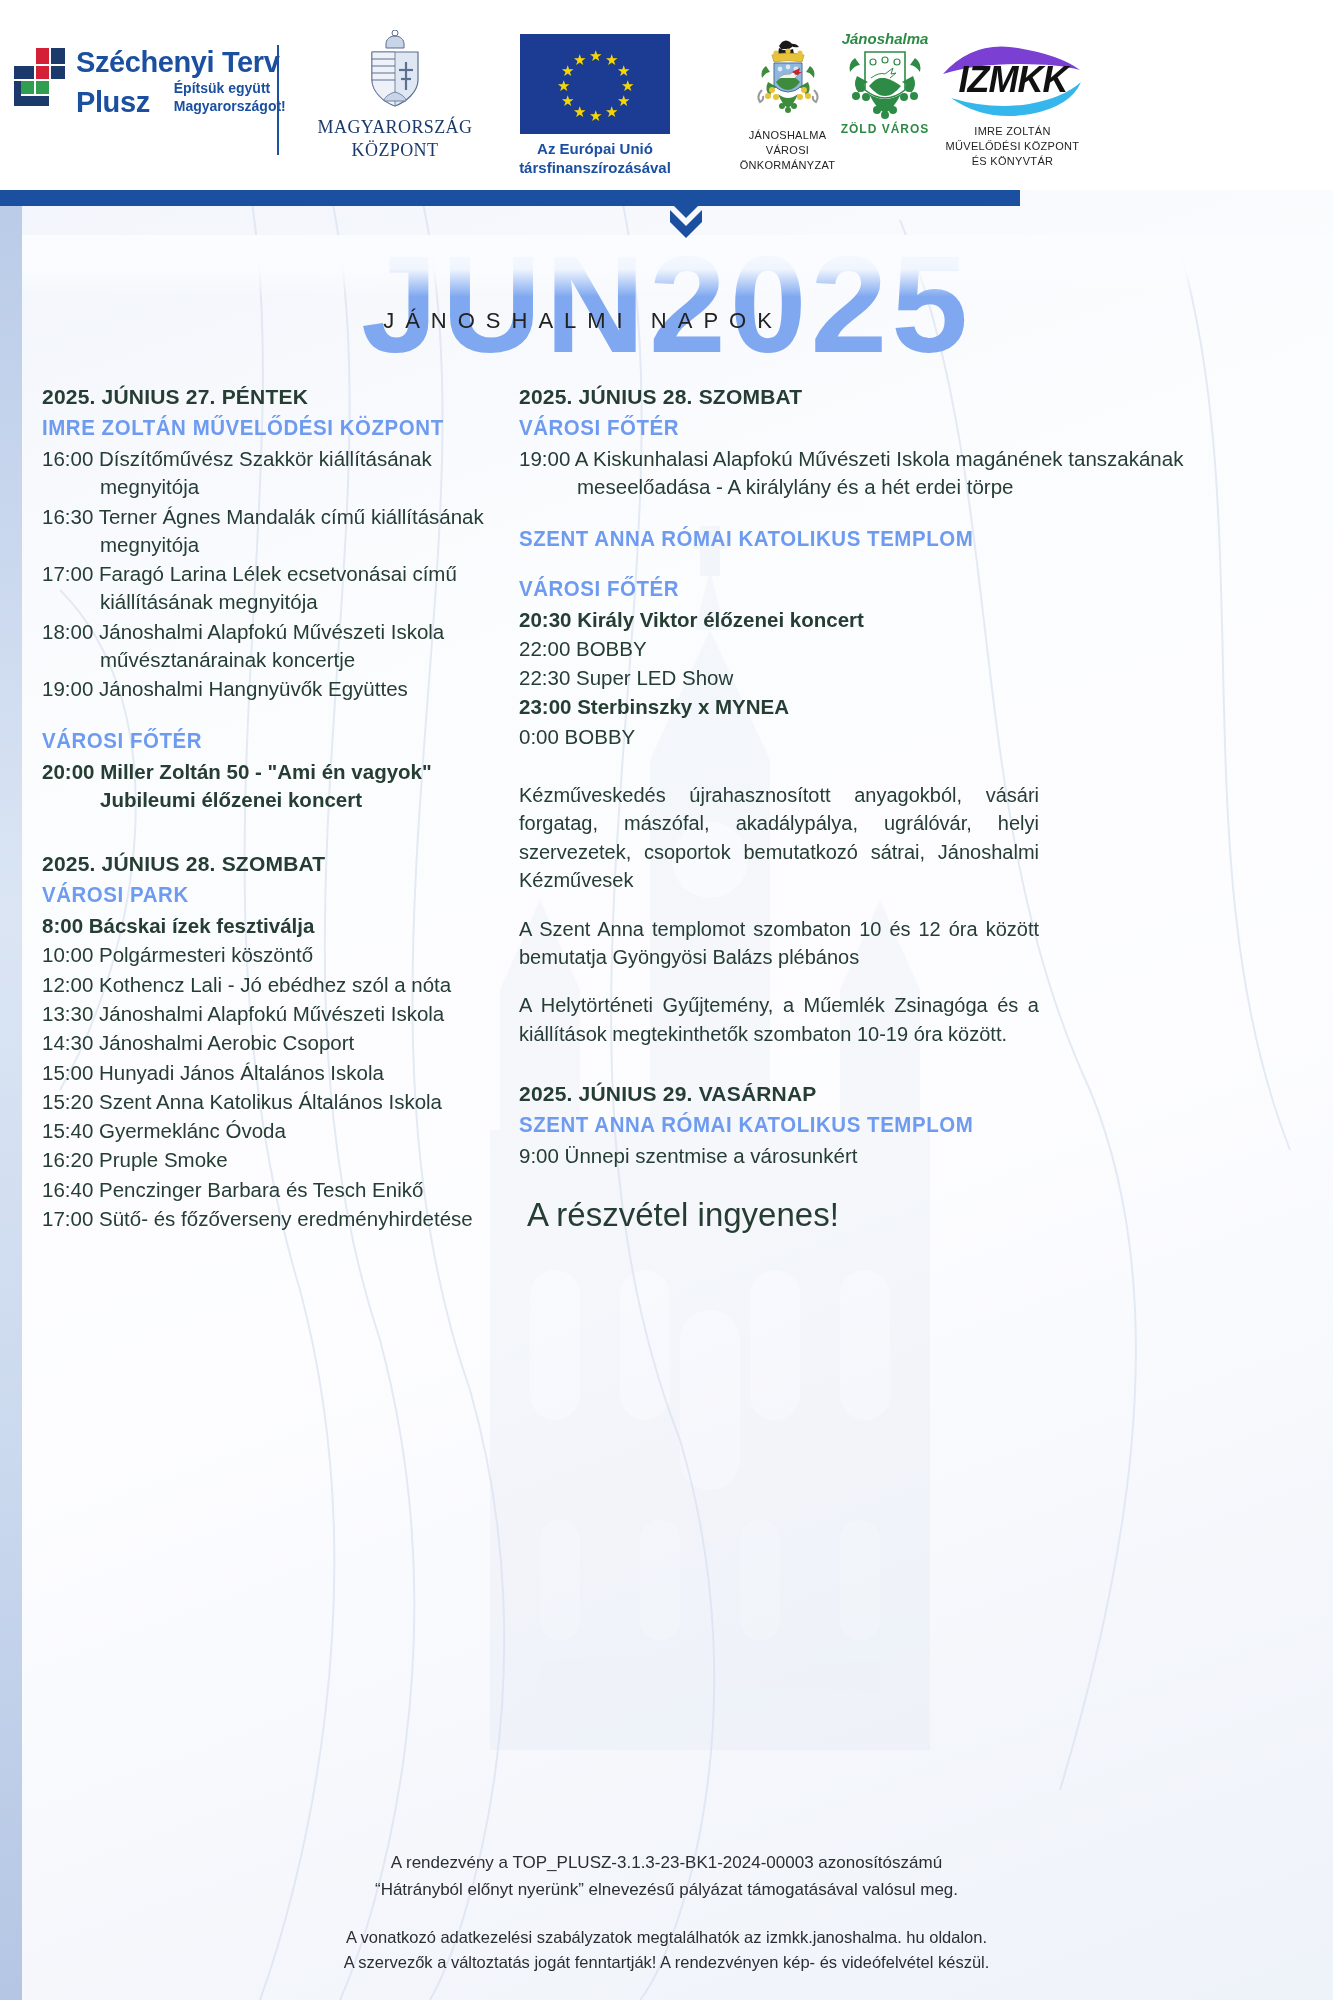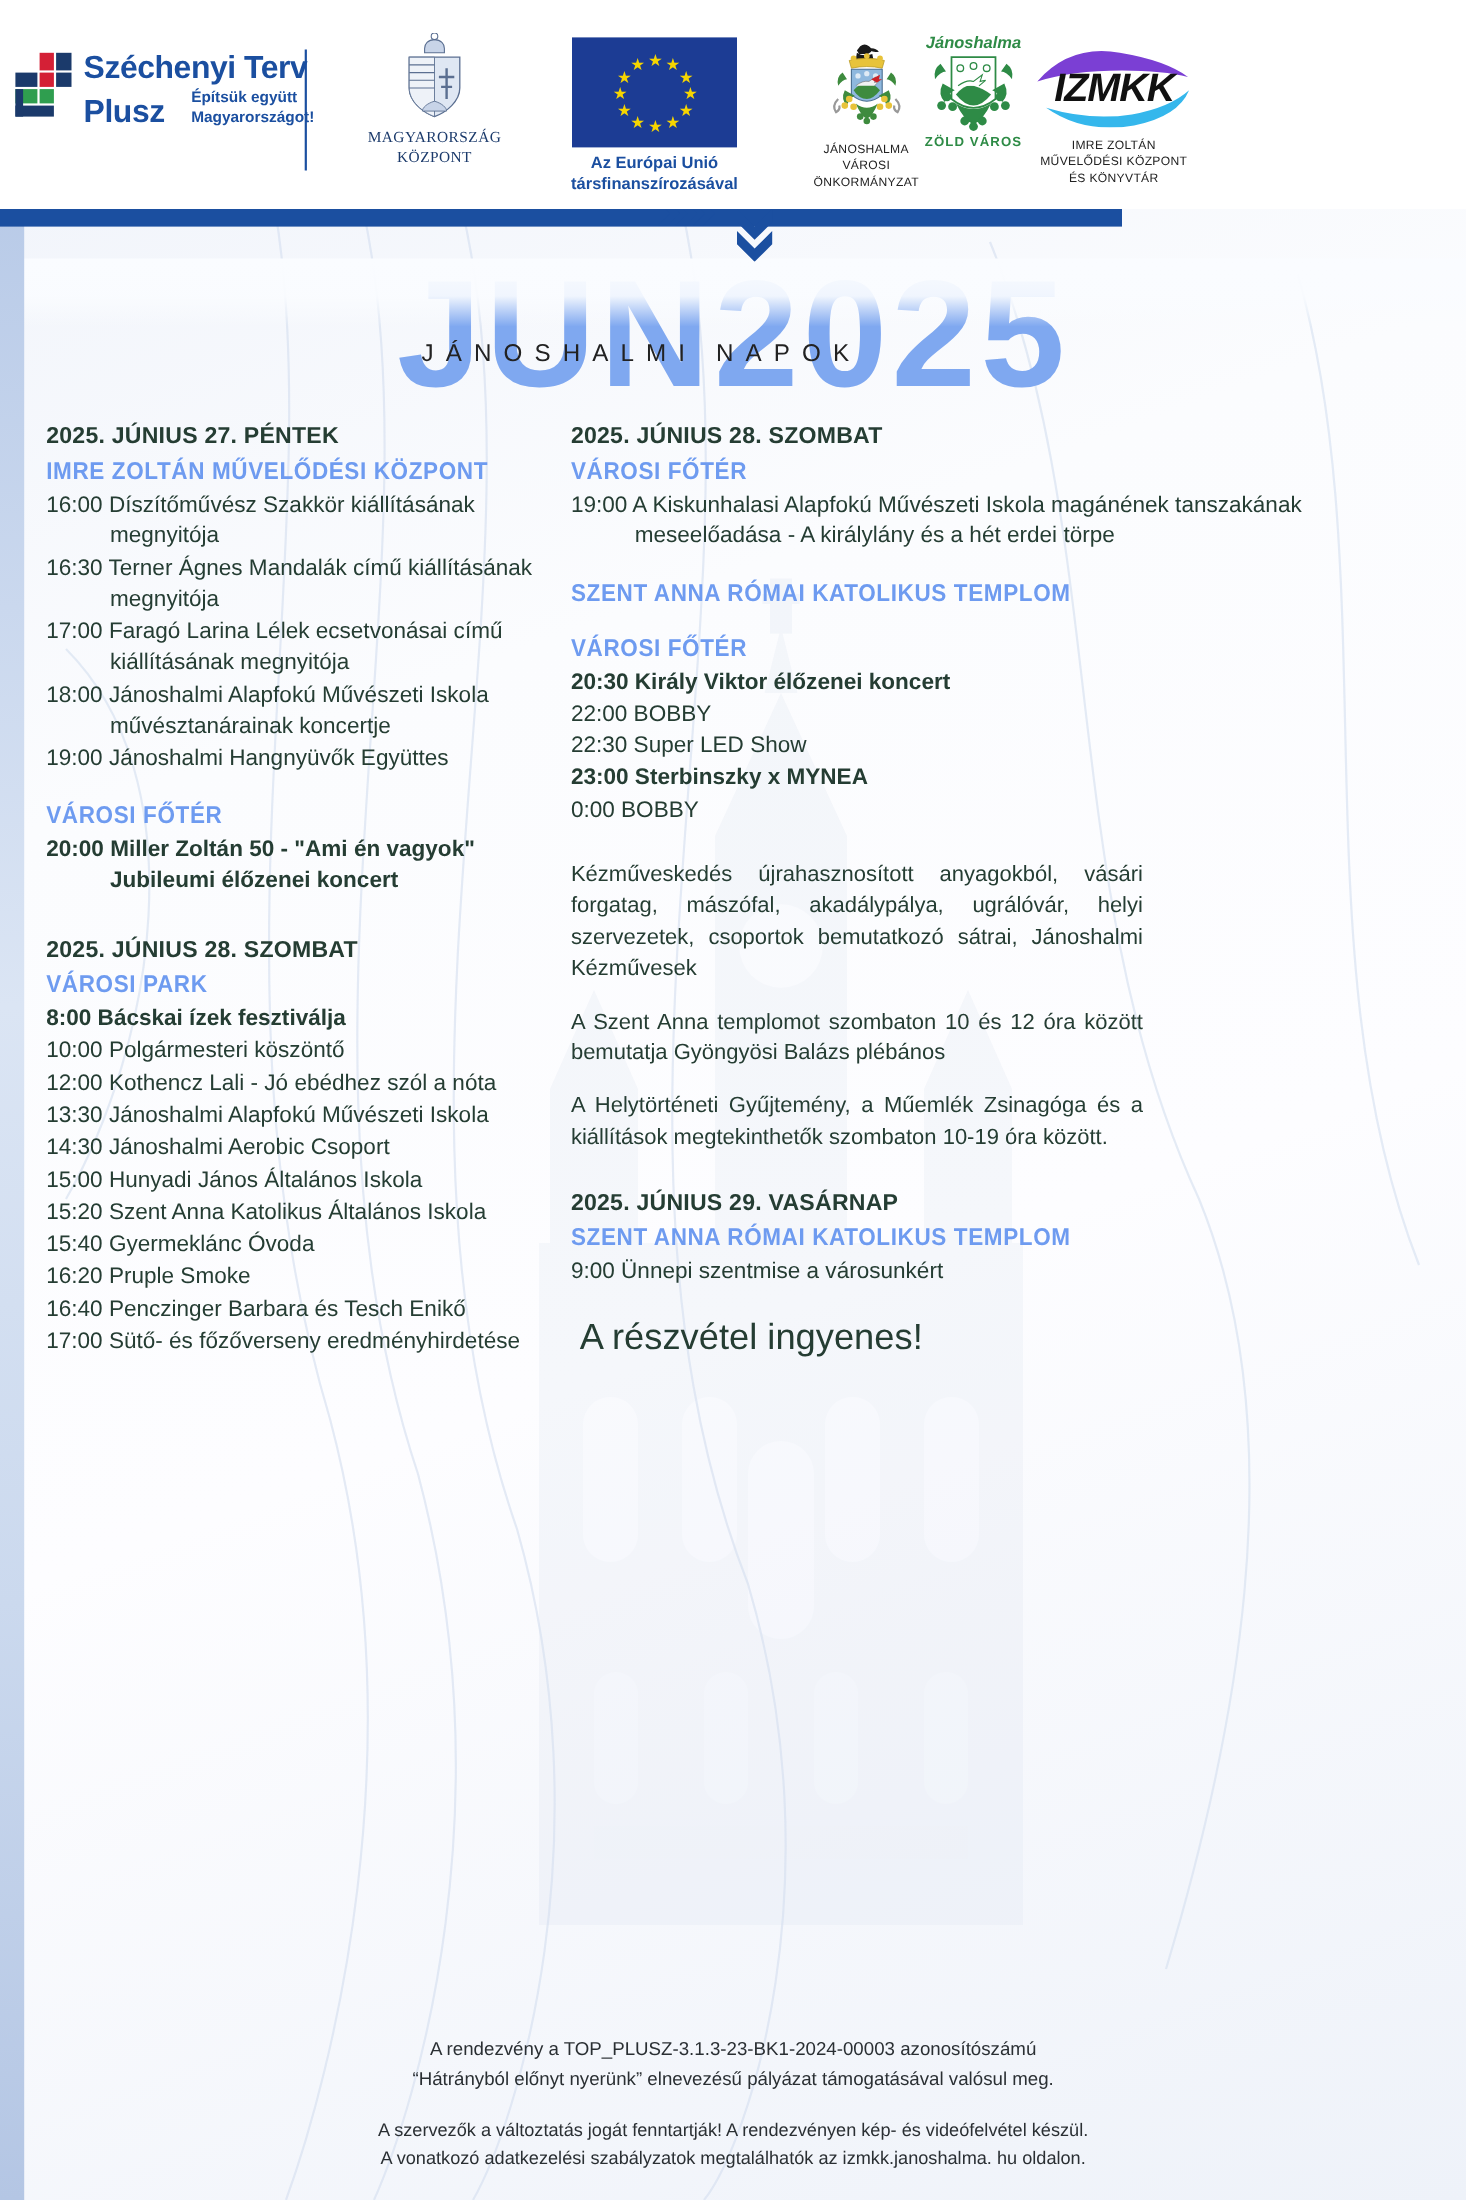--- a/index.html
+++ b/index.html
@@ -38,21 +38,21 @@
   .szt-bot { display:flex; align-items:flex-end; gap:24px; margin-top:2px;}
   .szt-plusz { font-size:29px; font-weight:bold; color:#1B4FA0; letter-spacing:-0.4px;}
   .szt-tag { font-size:14px; color:#1B4FA0; line-height:1.3; font-weight:600; padding-bottom:2px;}
 
   .hdr-divider {
     position:absolute; left:277px; top:45px; width:2px; height:110px; background:#1B4FA0;
   }
 
   
   .logo-gov { position:absolute; left:305px; top:30px; width:180px; text-align:center; }
-  .gov-cap { font-family:"Liberation Serif", serif; font-size:14px; color:#1B3A6B; line-height:1.25; letter-spacing:0.4px; margin-top:4px;}
+  .gov-cap { font-family:"Liberation Serif", serif; font-size:18px; color:#1B3A6B; line-height:1.25; letter-spacing:0.4px; margin-top:4px;}
 
   
   .logo-eu { position:absolute; left:500px; top:34px; width:190px; text-align:center; }
   .eu-flag { width:150px; height:100px; background:#1C3C94; margin:0 auto; position:relative; }
   .eu-star { position:absolute; color:#F6D500; font-size:15px; line-height:1; }
   .eu-cap { font-size:15px; color:#1B4FA0; font-weight:bold; line-height:1.25; margin-top:6px;}
 
   
   .logo-jh { position:absolute; left:720px; top:38px; width:135px; text-align:center; }
   .logo-jh .cap { font-size:11px; color:#222; line-height:1.35; letter-spacing:0.3px; margin-top:4px;}
@@ -460,17 +460,17 @@
       <div class="free">A részvétel ingyenes!</div>
     </div>
   </div>
 
   <div class="footer">
     <div class="foot-a">
       <div>A rendezvény a TOP_PLUSZ-3.1.3-23-BK1-2024-00003 azonosítószámú</div>
       <div>“Hátrányból előnyt nyerünk” elnevezésű pályázat támogatásával valósul meg.</div>
     </div>
     <div class="foot-b">
+      <div>A vonatkozó adatkezelési szabályzatok megtalálhatók az izmkk.janoshalma. hu oldalon.</div>
       <div>A szervezők a változtatás jogát fenntartják! A rendezvényen kép- és videófelvétel készül.</div>
-      <div>A vonatkozó adatkezelési szabályzatok megtalálhatók az izmkk.janoshalma. hu oldalon.</div>
     </div>
   </div>
 </div>
 
 </body></html>

